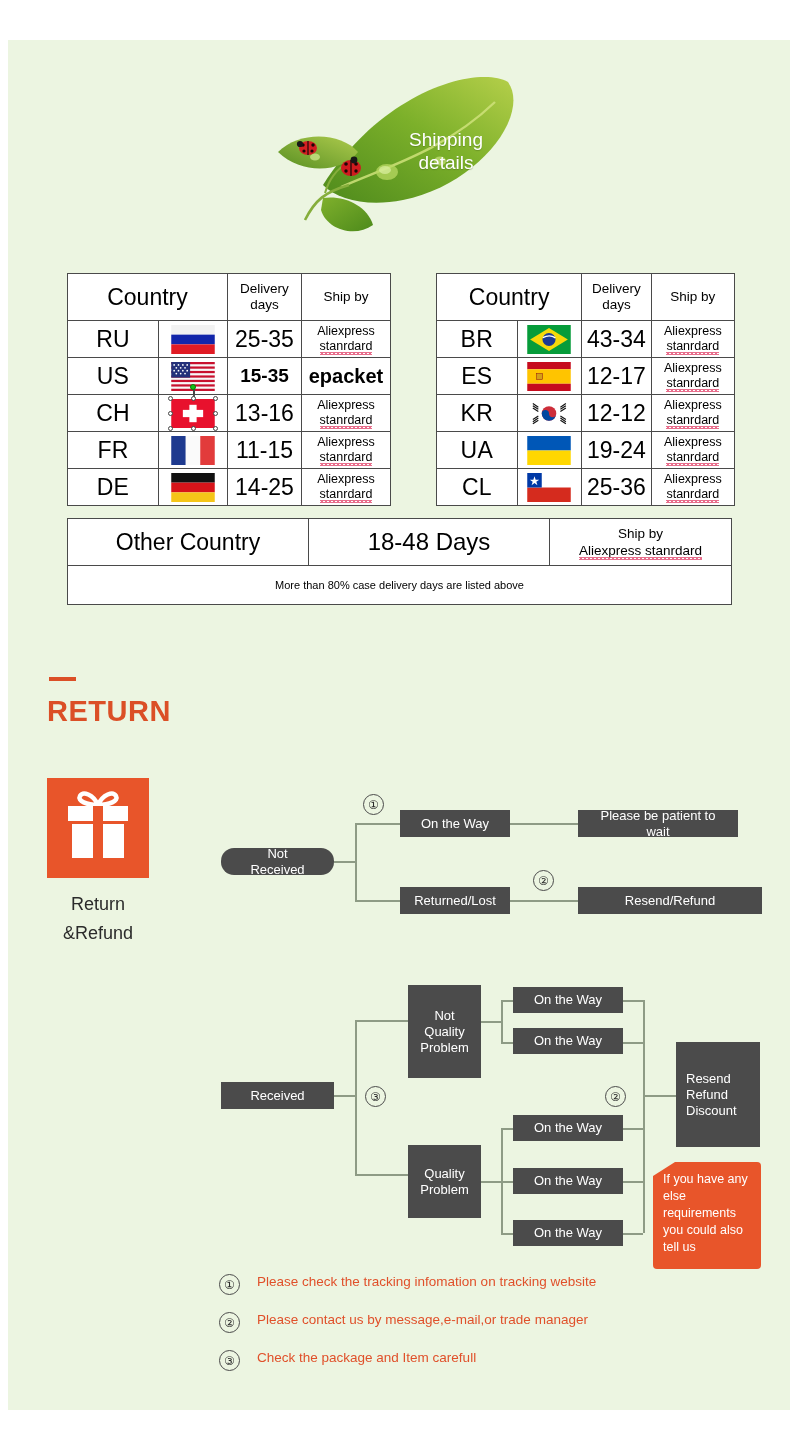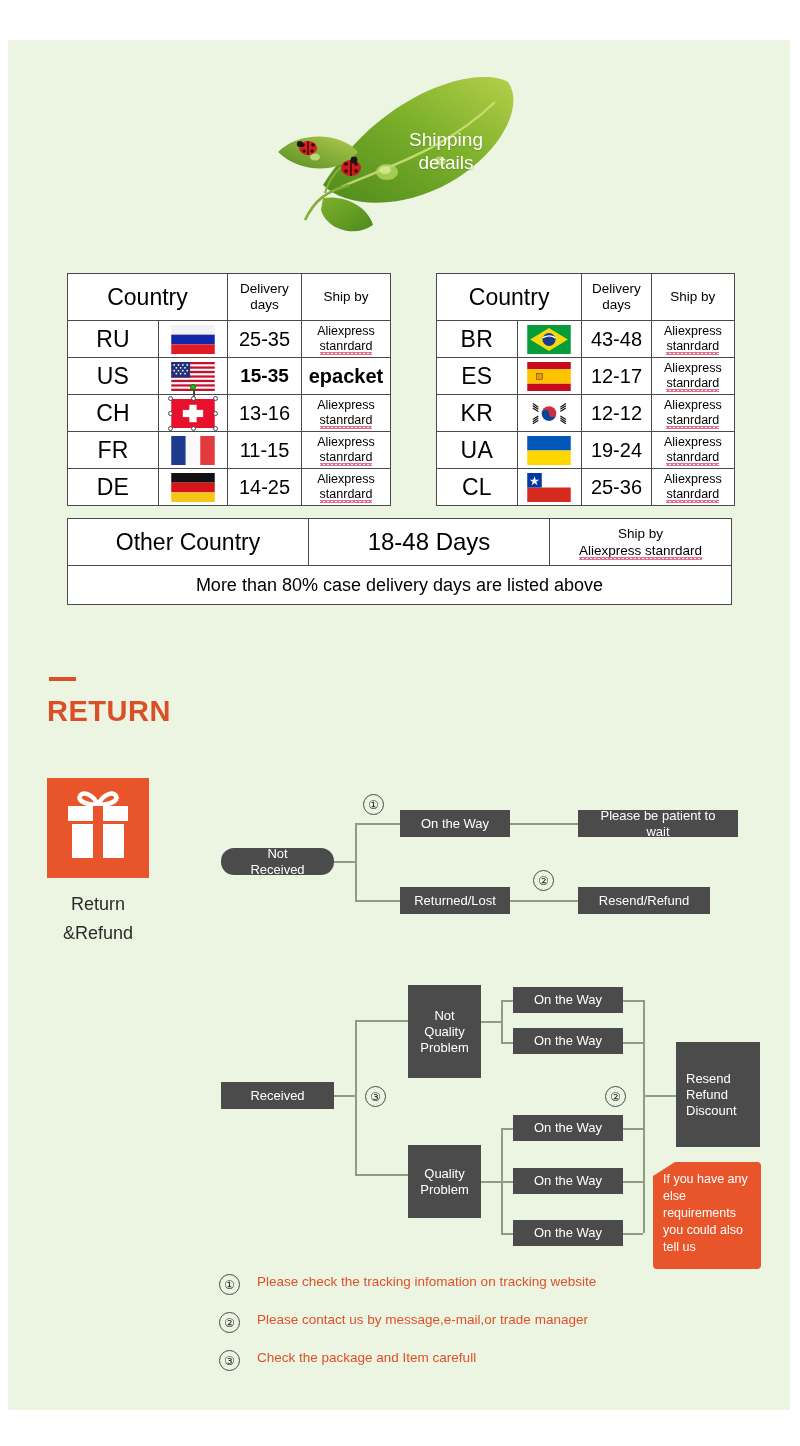--- a/index.html
+++ b/index.html
@@ -30,21 +30,21 @@
   table.ship td,table.ship th{
     border:1.5px solid #4a4a4a;background:#ffffff;
     text-align:center;vertical-align:middle;padding:0;color:#000;
     font-weight:400;
   }
   .tbl-wrap{position:absolute;top:0;}
   .tbl-left{left:0;}
   .tbl-right{left:369px;}
   .t-country{width:90px;font-size:23px;letter-spacing:.2px;}
   .t-flagcell{width:68px;}
-  .t-days{width:73px;font-size:20px;}
+  .t-days{width:73px;font-size:23px;}
   .t-ship{width:88px;font-size:12.5px;line-height:15px;font-weight:bold;}
   .hdr-country{font-size:23px;}
   .hdr-small{font-size:13.5px;font-weight:bold;line-height:16px;}
   tr.rowh td{height:46px;}
   tr.rowd td{height:36px;}
   .t-days.big{font-size:19px;font-weight:bold;}
   .t-ship.big{font-size:20px;font-weight:bold;}
 
   
   .sq{position:relative;display:inline-block;}
@@ -73,21 +73,21 @@
     background:#8a8a8a;
   }
 
   
   .tbl-bottom{position:absolute;left:0;top:245px;}
   .tbl-bottom td{border:1.5px solid #4a4a4a;background:#fff;color:#000;}
   .other-country{width:240px;height:46px;text-align:center;font-size:23px;}
   .other-days{width:240px;height:46px;text-align:center;font-size:24px;}
   .other-ship{width:181px;height:46px;text-align:left;padding-left:10px;font-size:13.5px;
                line-height:17px;font-weight:bold;}
-  .note-row td{height:38px;text-align:center;font-size:18px;font-weight:bold;color:#4f7a15;}
+  .note-row td{height:38px;text-align:center;font-size:11px;font-weight:bold;color:#4f7a15;}
 
   
   .ret-dash{position:absolute;left:41px;top:637px;width:27px;height:4px;background:#db4f26;}
   .ret-title{position:absolute;left:39px;top:655px;font-size:29px;font-weight:bold;color:#db4f26;letter-spacing:.5px;}
 
   .gift{position:absolute;left:39px;top:738px;width:102px;height:100px;background:#e8552a;}
   .gift svg{display:block;}
   .gift-label{position:absolute;left:10px;top:850px;width:160px;text-align:center;
               font-size:18px;line-height:29px;color:#2b2b2b;}
 
@@ -327,21 +327,21 @@
           <td class="t-flagcell">
             <span class="flagbox">
               <svg class="flag" viewBox="0 0 60 40">
                 <rect width="60" height="40" fill="#069c3a"></rect>
                 <polygon points="30,4 56,20 30,36 4,20" fill="#f5d90a"></polygon>
                 <circle cx="30" cy="20" r="9" fill="#1b3a93"></circle>
                 <path d="M21.5 17.5 C27 14.5 34 14.5 38.8 17.8" stroke="#fff" stroke-width="1.8" fill="none"></path>
               </svg>
             </span>
           </td>
-          <td class="t-days">43-48</td>
+          <td class="t-days">43-34</td>
           <td class="t-ship">Aliexpress<br><span class="sq">stanrdard</span></td>
         </tr>
 
         <tr class="rowd">
           <td class="t-country">ES</td>
           <td class="t-flagcell">
             <span class="flagbox">
               <svg class="flag" viewBox="0 0 60 40">
                 <rect width="60" height="10" fill="#c60b1e"></rect>
                     <rect y="10" width="60" height="20" fill="#ffc400"></rect>
@@ -456,21 +456,21 @@
     <div class="line lh" style="left:347px;top:53px;width:45px;"></div>
     <div class="line lh" style="left:347px;top:130px;width:45px;"></div>
 
     <div class="fbox" style="left:392px;top:40px;width:110px;height:27px;">On the Way</div>
     <div class="line lh" style="left:502px;top:53px;width:68px;"></div>
     <div class="fbox" style="left:570px;top:40px;width:160px;height:27px;">Please be patient to wait</div>
     <div class="circ" style="left:355px;top:24px;">①</div>
 
     <div class="fbox" style="left:392px;top:117px;width:110px;height:27px;">Returned/Lost</div>
     <div class="line lh" style="left:502px;top:130px;width:68px;"></div>
-    <div class="fbox" style="left:570px;top:117px;width:132px;height:27px;">Resend/Refund</div>
+    <div class="fbox" style="left:570px;top:117px;width:184px;height:27px;">Resend/Refund</div>
     <div class="circ" style="left:525px;top:100px;">②</div>
 
     <div class="fbox" style="left:213px;top:312px;width:113px;height:27px;">Received</div>
     <div class="line lh" style="left:326px;top:325px;width:21px;"></div>
     <div class="line lv" style="left:347px;top:250px;height:155px;"></div>
     <div class="line lh" style="left:347px;top:250px;width:53px;"></div>
     <div class="line lh" style="left:347px;top:404px;width:53px;"></div>
     <div class="circ" style="left:357px;top:316px;">③</div>
 
     <div class="fbox" style="left:400px;top:215px;width:73px;height:93px;flex-direction:column;">

